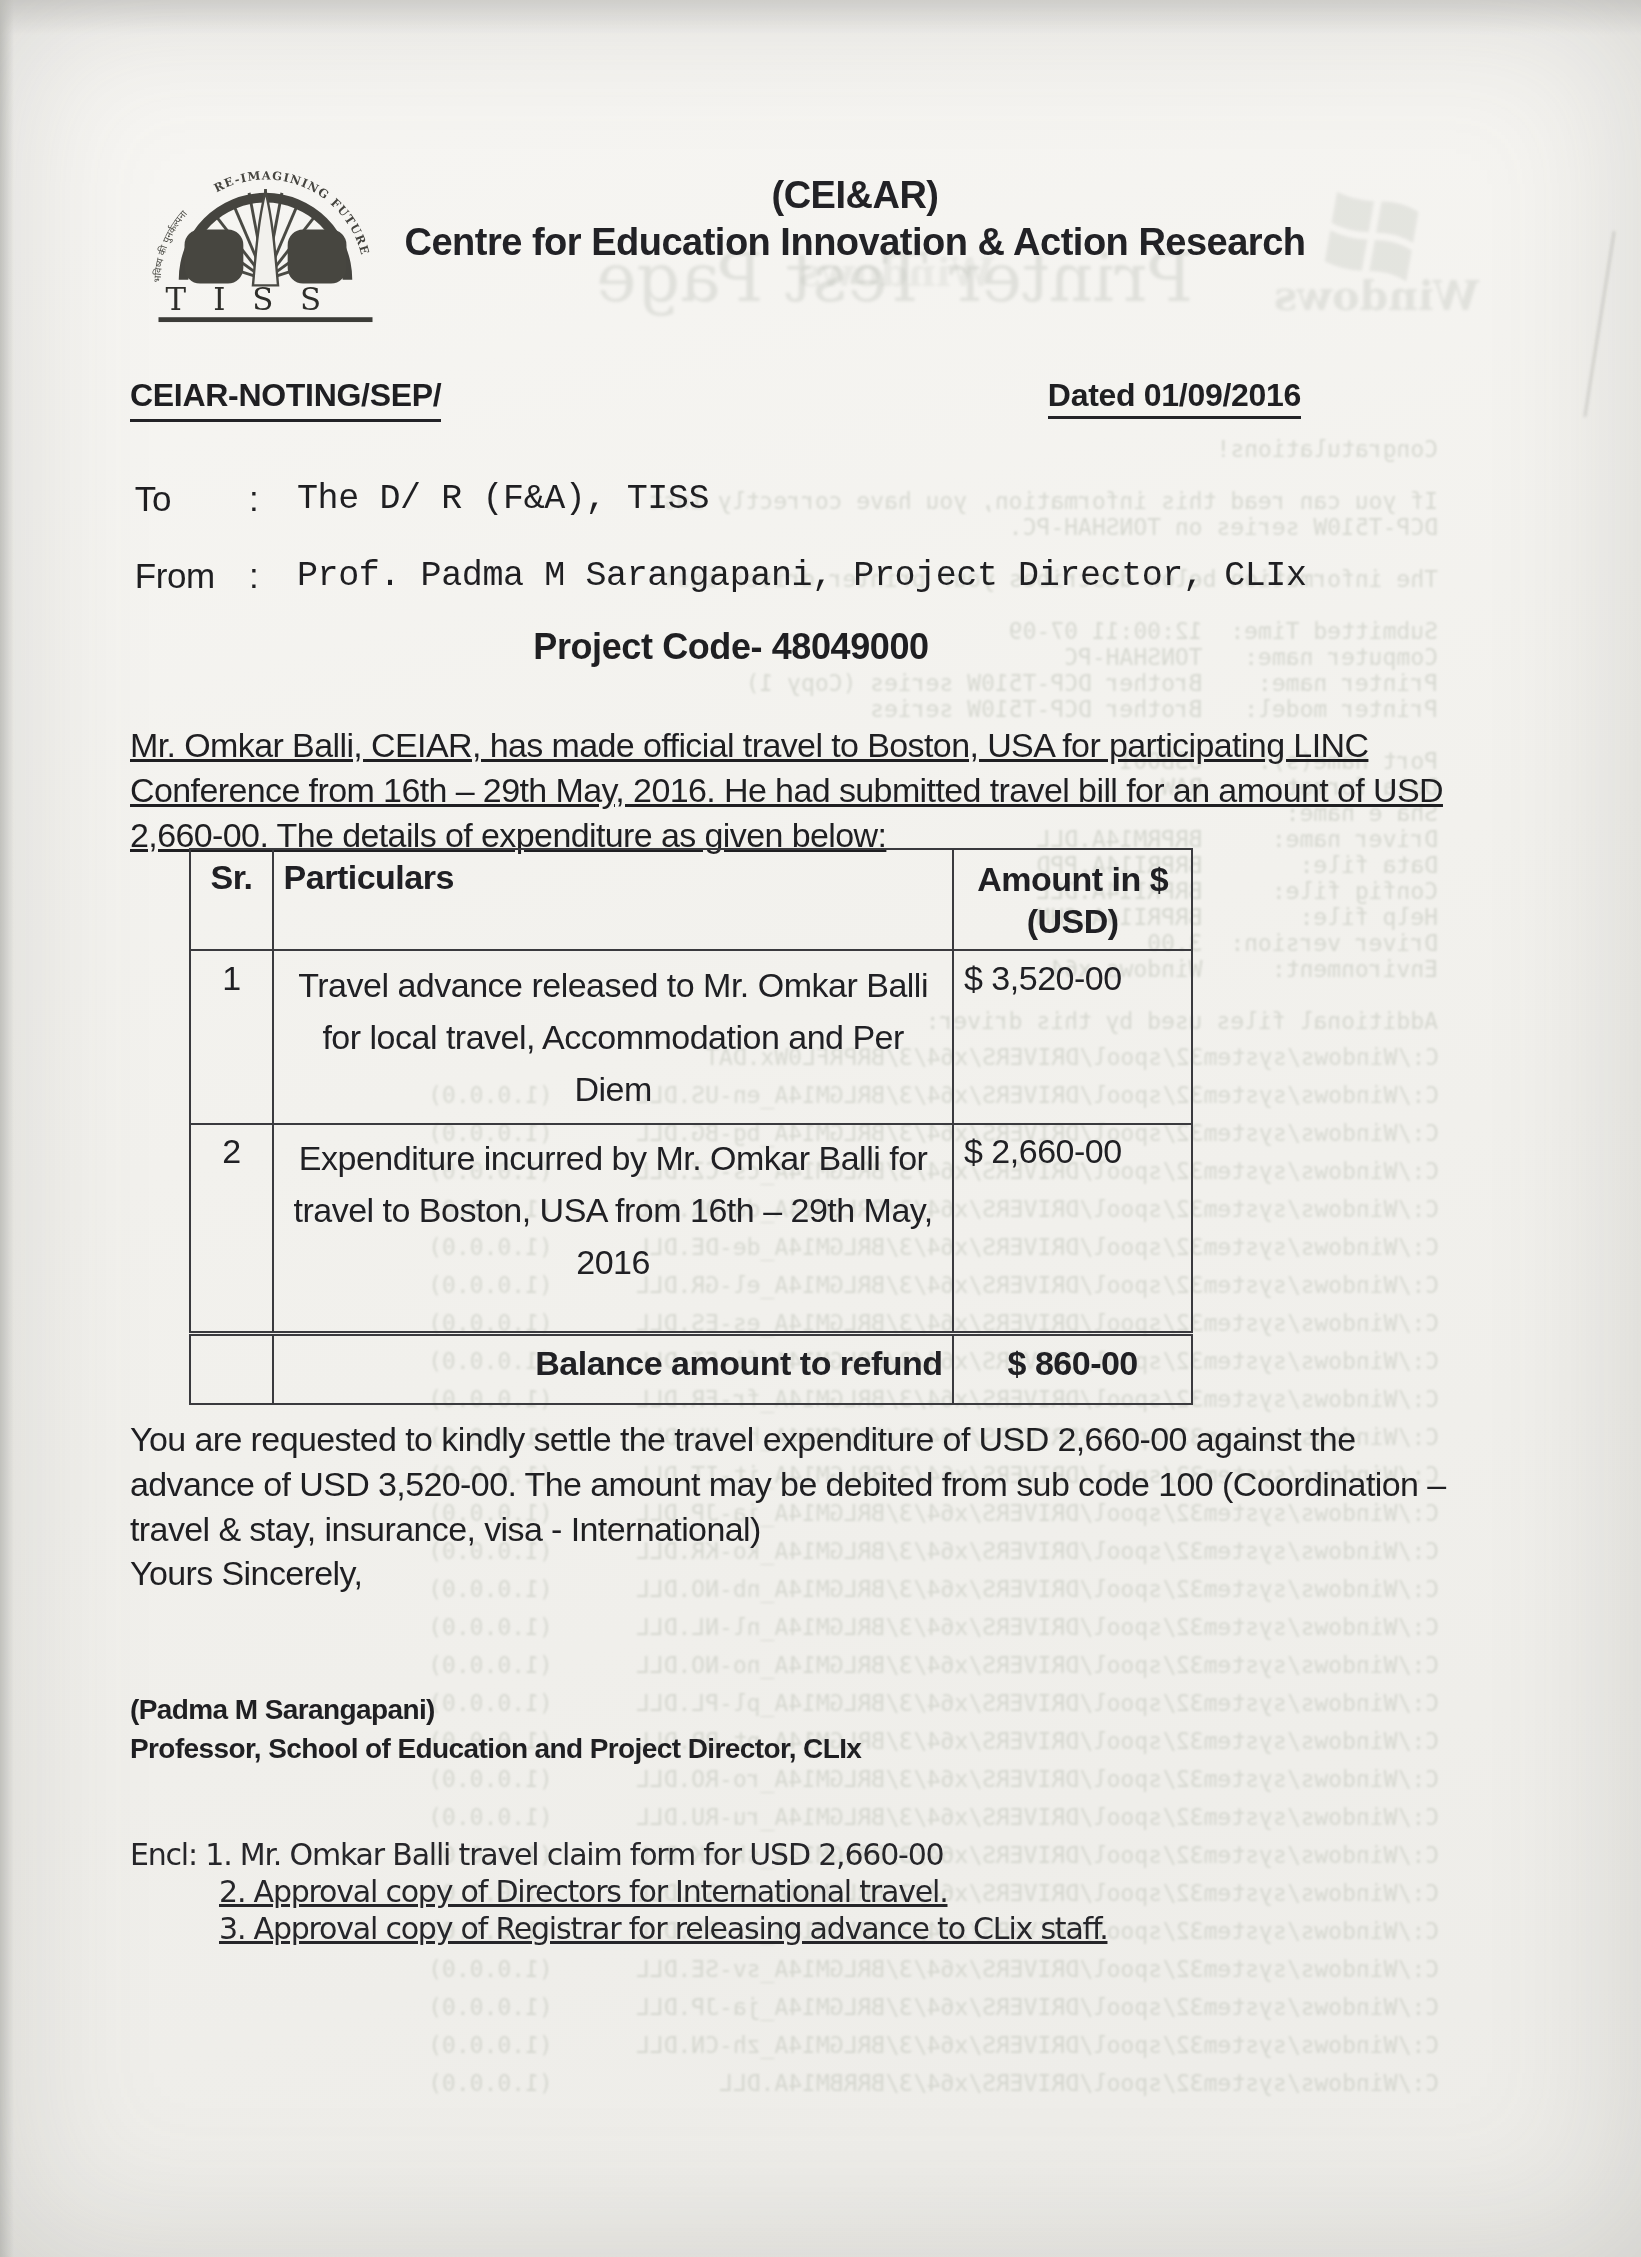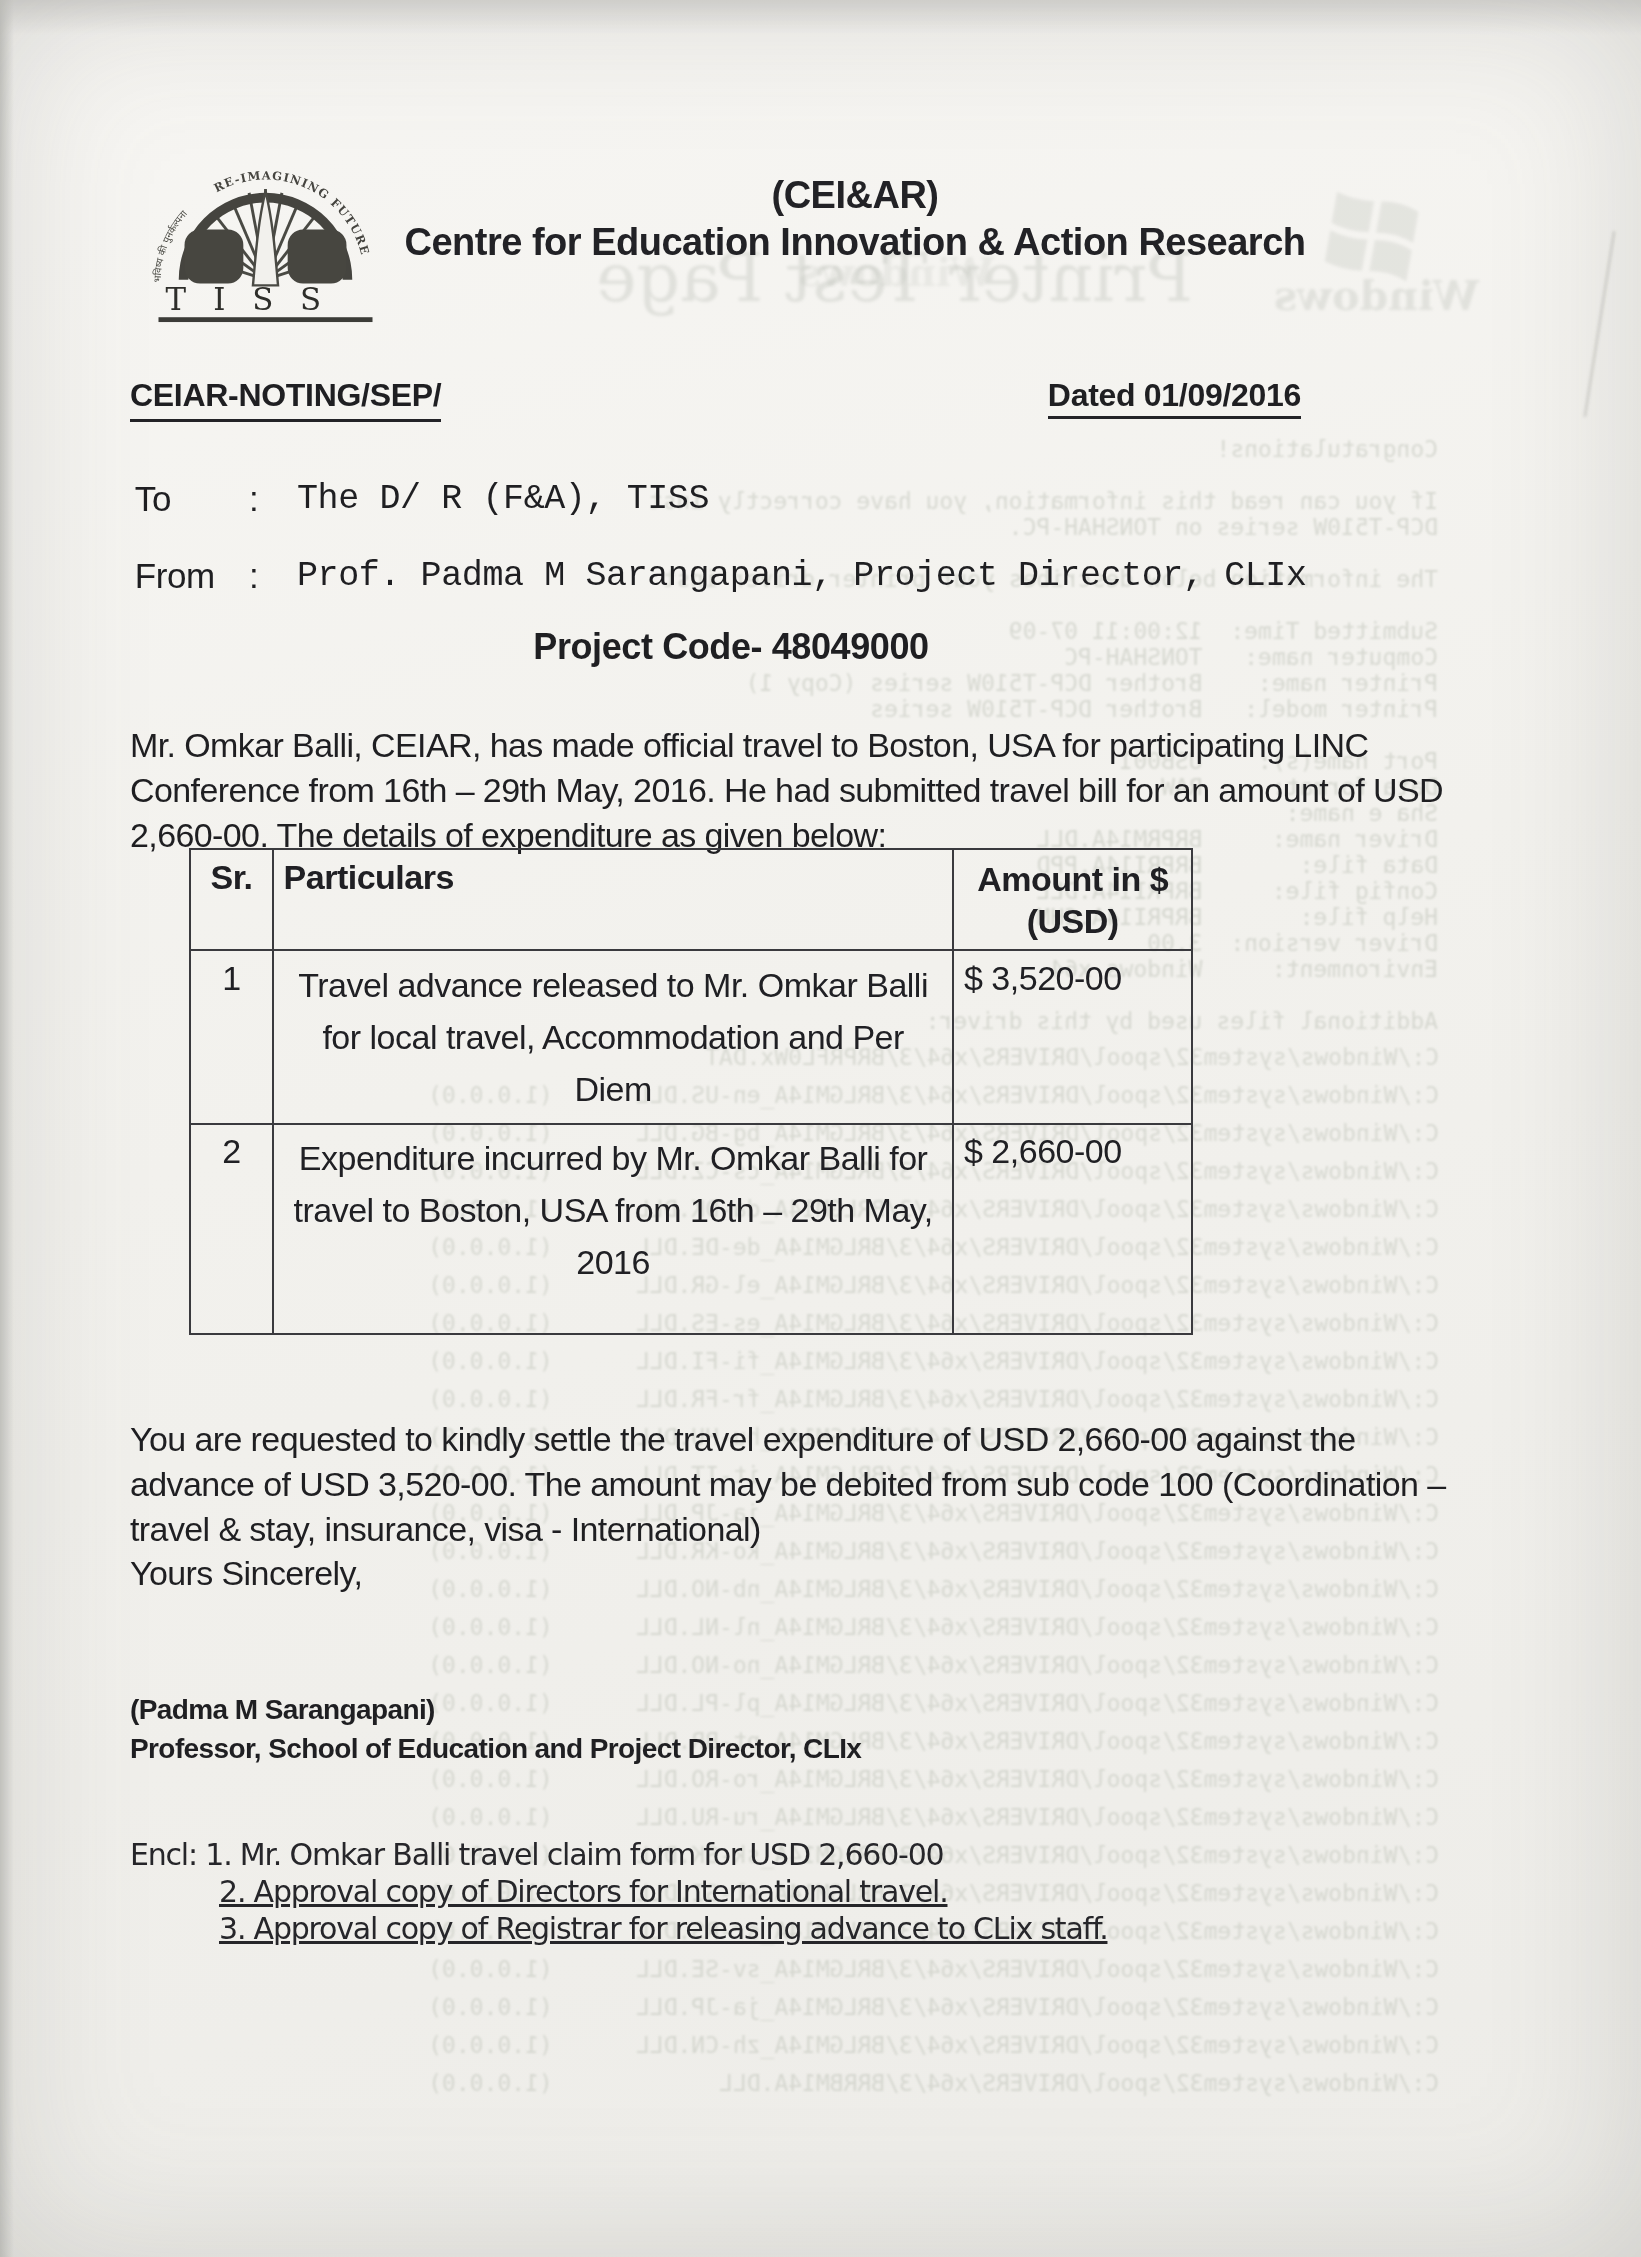--- a/index.html
+++ b/index.html
@@ -44,21 +44,21 @@
   .addr-from{top:556px;}
   .addr .lbl{position:absolute;left:4.8px;}
   .addr .sep{position:absolute;left:119px;}
   .addr .val{position:absolute;left:167px;width:1081px;white-space:nowrap;font-family:Liberation Mono, monospace;}
 
   .project-code{position:absolute;left:130px;top:626px;width:1202px;text-align:center;
                 font-weight:bold;font-size:36px;letter-spacing:-0.4px;}
 
   .para{position:absolute;left:130px;width:1381px;font-size:34px;letter-spacing:-0.6px;
         line-height:45px;white-space:pre-line;}
-  .body-para{top:689px;}
+  .body-para{top:689px;text-decoration:underline;}
   .closing-para{top:1383px;}
 
   table.expense{position:absolute;left:189px;top:848px;width:1004px;border-collapse:collapse;
                 font-size:34px;letter-spacing:-0.5px;color:#202024;}
   table.expense th,table.expense td{border:2.4px solid #3a3a3e;vertical-align:top;padding:7.7px 9.7px;}
   col.c-sr{width:83px;} col.c-part{width:682px;} col.c-amt{width:239px;}
   tr.hdr{height:98px;}
   th.th-sr{text-align:center;font-weight:bold;}
   th.th-part{text-align:left;font-weight:bold;padding-left:15.4px;}
   th.th-amt{text-align:center;font-weight:bold;line-height:42px;}
@@ -243,20 +243,25 @@
 Diem</td>
           <td class="td-amt">$ 3,520-00</td>
         </tr>
         <tr class="r2">
           <td class="td-sr">2</td>
           <td class="td-part">Expenditure incurred by Mr. Omkar Balli for
 travel to Boston, USA from 16th – 29th May,
 2016</td>
           <td class="td-amt">$ 2,660-00</td>
         </tr>
+        <tr class="total">
+          <td class="td-sr"></td>
+          <td class="td-balance">Balance amount to refund</td>
+          <td class="td-total-amt">$ 860-00</td>
+        </tr>
       </tbody>
     </table>
 
     <p class="para closing-para">You are requested to kindly settle the travel expenditure of USD 2,660-00 against the
 advance of USD 3,520-00. The amount may be debited from sub code 100 (Coordination –
 travel &amp; stay, insurance, visa - International)</p>
 
     <div class="sign-off">Yours Sincerely,</div>
 
     <div class="signature">

